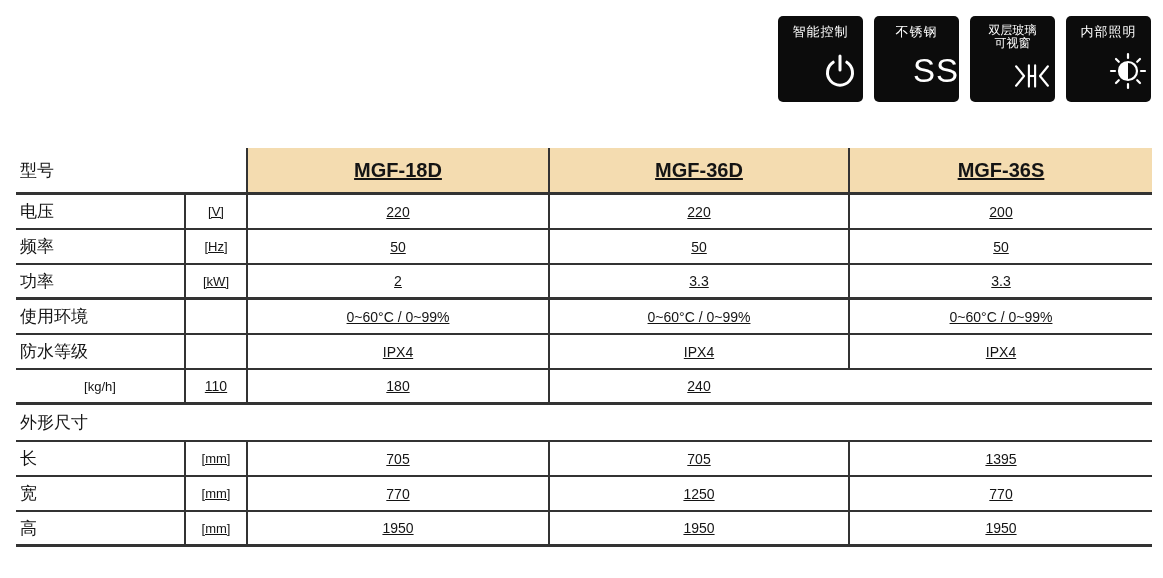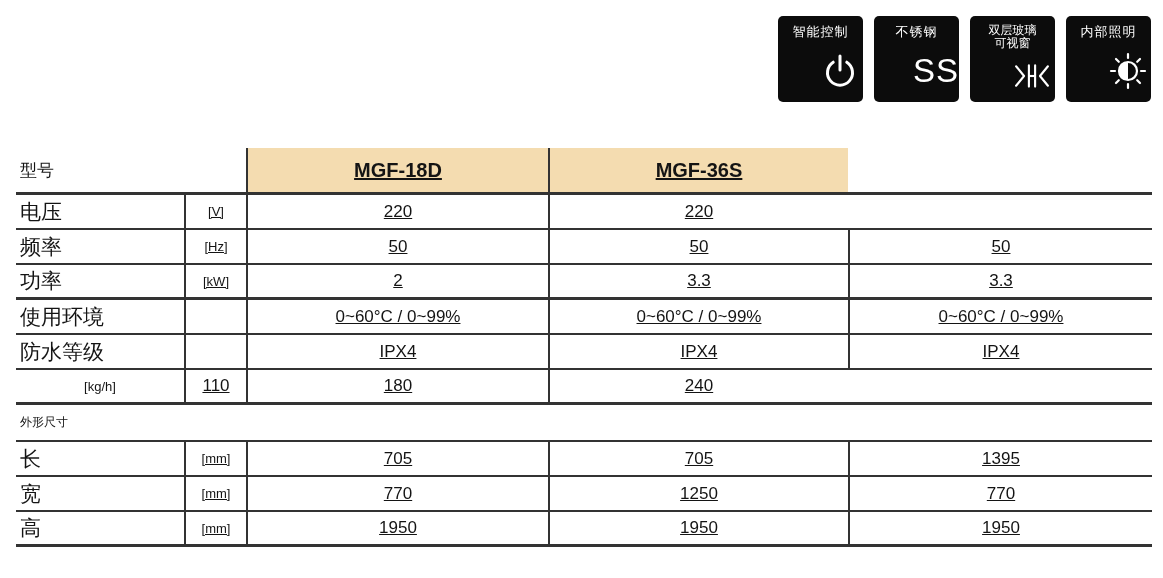--- a/index.html
+++ b/index.html
@@ -39,24 +39,24 @@
   .t-header{grid-template-columns:230px 302px 300px 304px;height:47px;}
   .t-section{display:flex;align-items:center;height:37px;}
   .spec-table .t-row:nth-child(1),
   .spec-table .t-row:nth-child(4),
   .spec-table .t-row:nth-child(7),
   .spec-table .t-row:nth-child(11){border-bottom-width:3px;}
   .t-cell{display:flex;align-items:center;justify-content:center;overflow:hidden;}
   .t-cell + .t-cell{border-left:2px solid var(--border);text-decoration:underline;}
   .h-label{justify-content:flex-start;padding-left:4px;font-size:17px;}
   .h-model{background:var(--header-bg);font-weight:bold;font-size:20px;}
-  .c-label{justify-content:flex-start;padding-left:4px;font-size:21px;white-space:nowrap;font-family:Liberation Serif, serif;}
+  .c-label{justify-content:flex-start;padding-left:4px;font-size:17px;white-space:nowrap;font-family:Liberation Serif, serif;}
   .c-unit{font-size:13px;}
-  .c-val{font-size:17px;}
-  .s-label{font-size:12px;padding-left:4px;}
+  .c-val{font-size:14px;}
+  .s-label{font-size:17px;padding-left:4px;}
 </style>
 </head>
 <body>
 
 <div class="stage">
 
   <div class="badges">
 
     <div class="badge">
       <div class="badge-label">
@@ -119,27 +119,29 @@
         </svg>
       </div>
     </div>
 
   </div>
 
   <div class="spec-table" id="spec-table">
       <div class="t-row t-header">
         <div class="t-cell h-label">型号</div>
         <div class="t-cell h-model">MGF-18D</div>
+        <div class="t-cell h-model">MGF-36D</div>
         <div class="t-cell h-model">MGF-36S</div>
       </div>
       <div class="t-row t-data">
         <div class="t-cell c-label">电压</div>
         <div class="t-cell c-unit">[V]</div>
         <div class="t-cell c-val">220</div>
         <div class="t-cell c-val">220</div>
+        <div class="t-cell c-val">200</div>
       </div>
       <div class="t-row t-data">
         <div class="t-cell c-label">频率</div>
         <div class="t-cell c-unit">[Hz]</div>
         <div class="t-cell c-val">50</div>
         <div class="t-cell c-val">50</div>
         <div class="t-cell c-val">50</div>
       </div>
       <div class="t-row t-data">
         <div class="t-cell c-label">功率</div>

